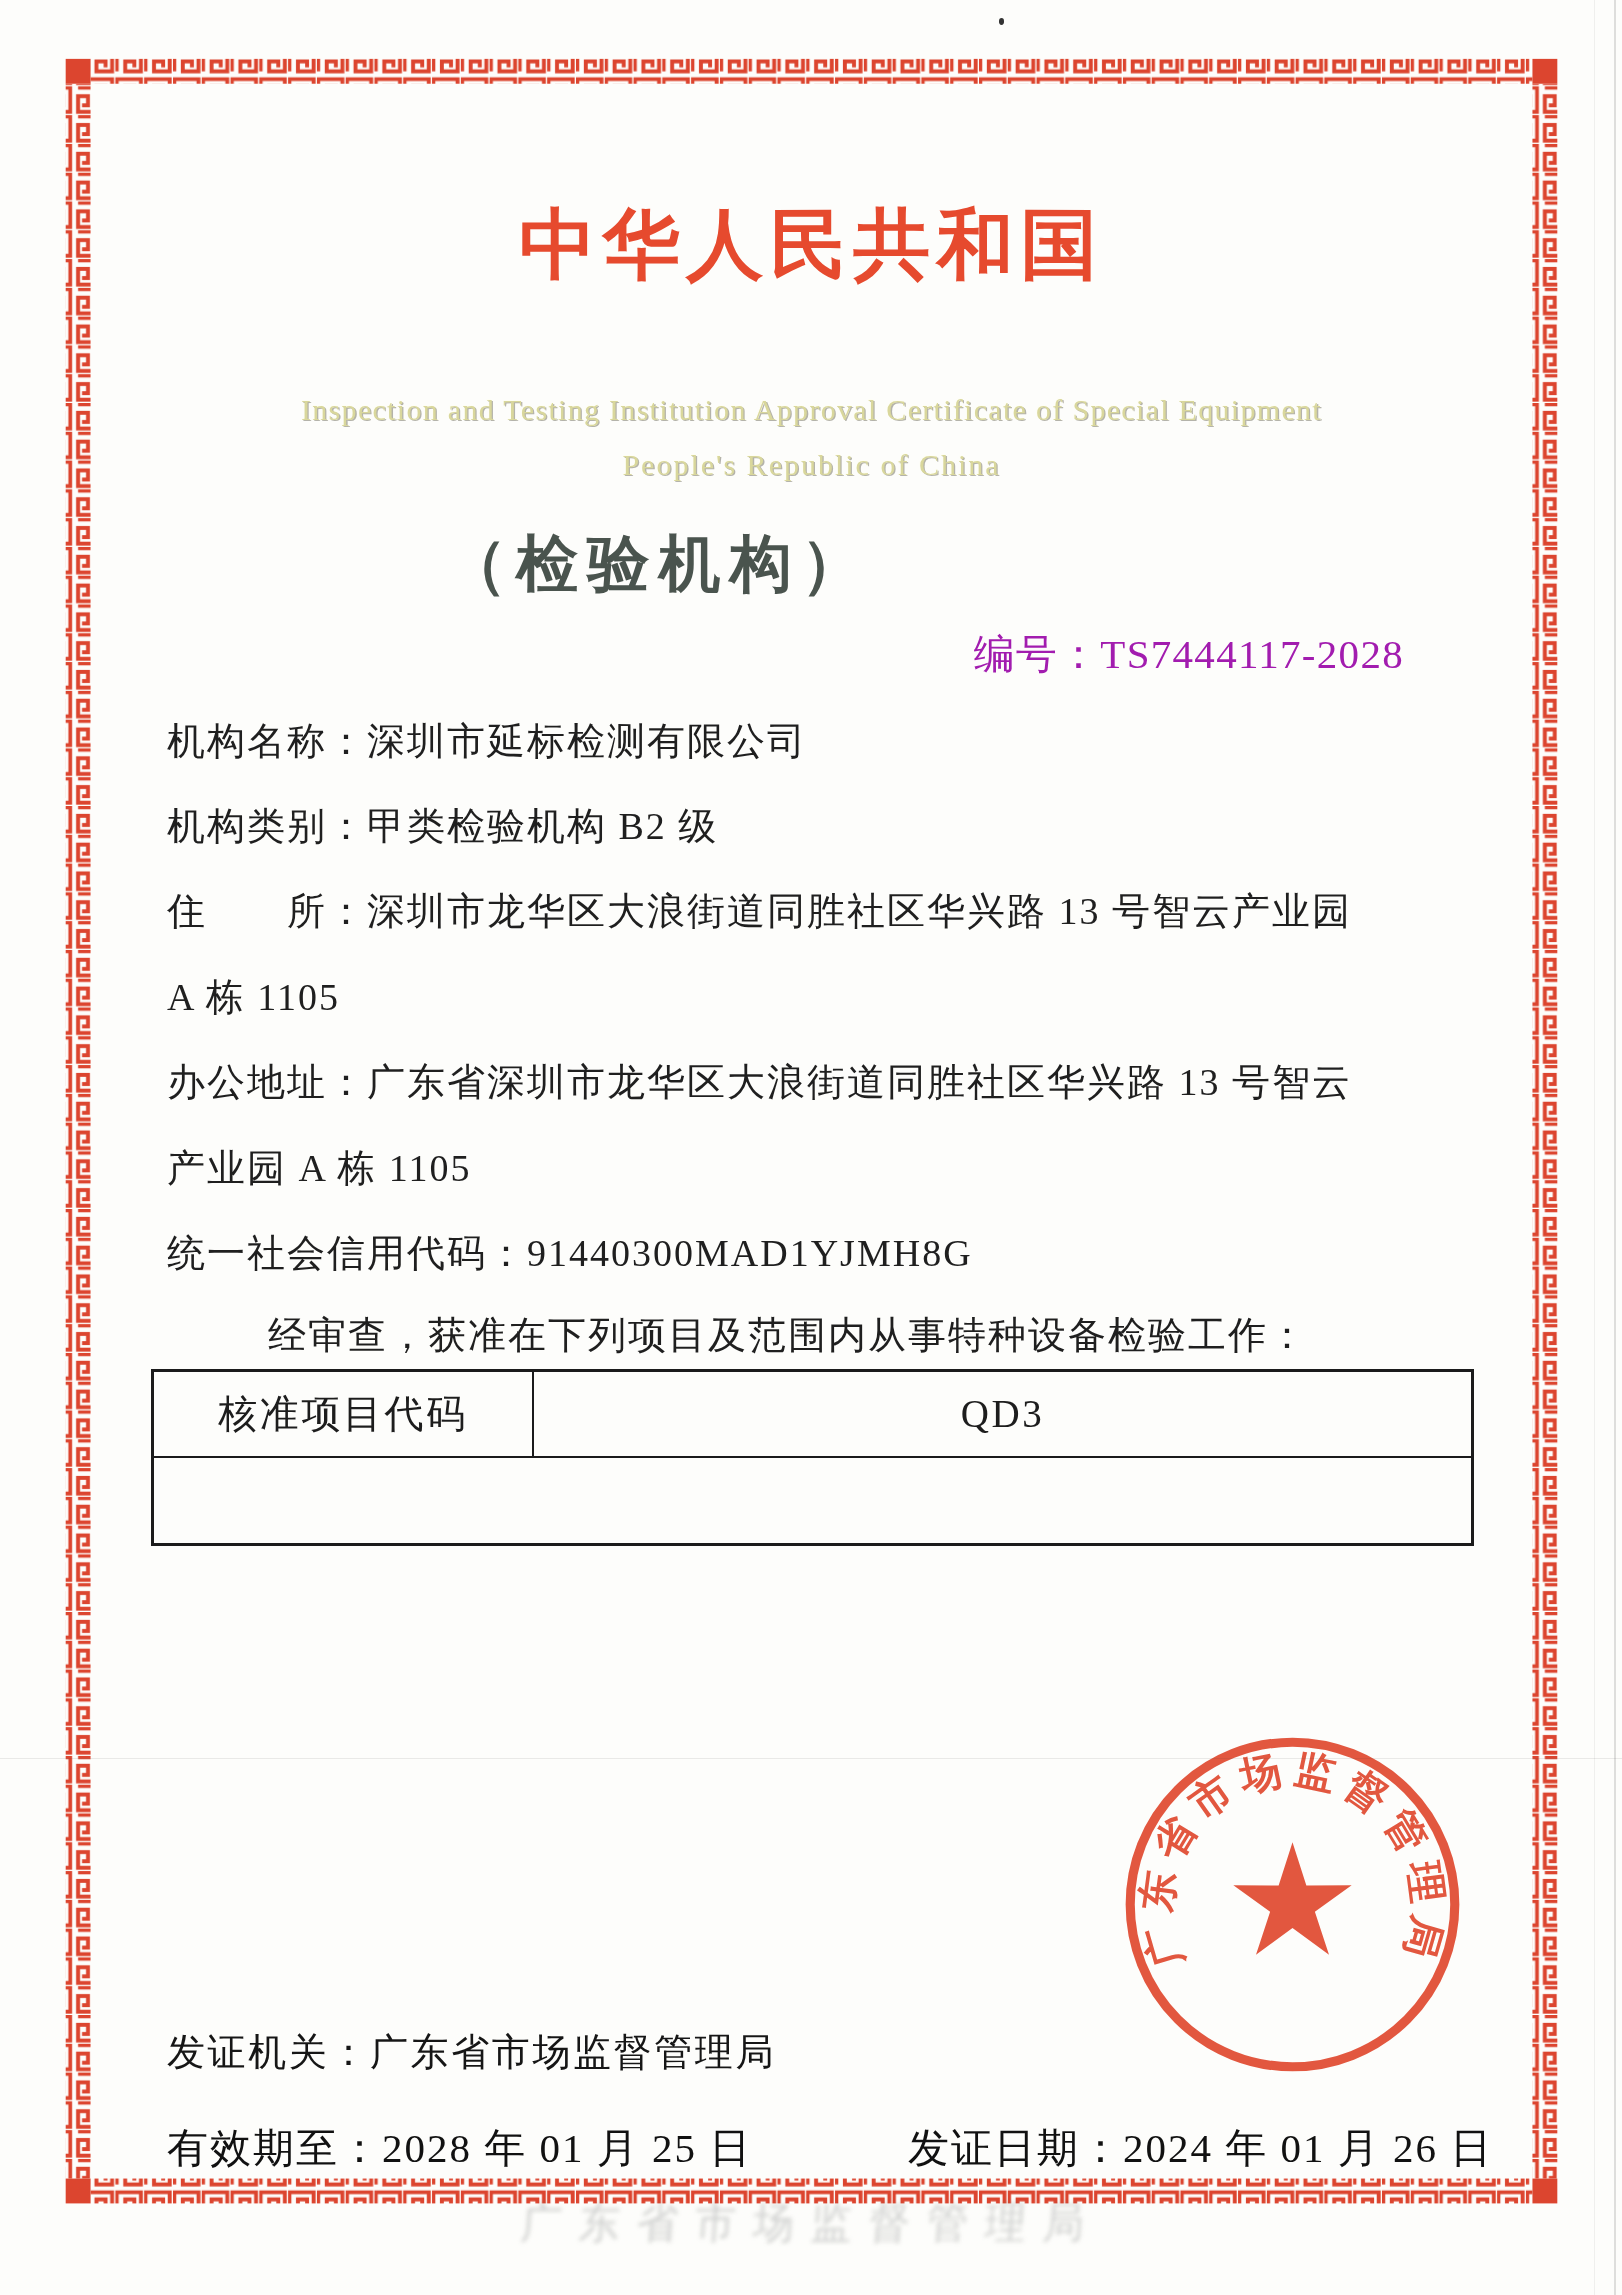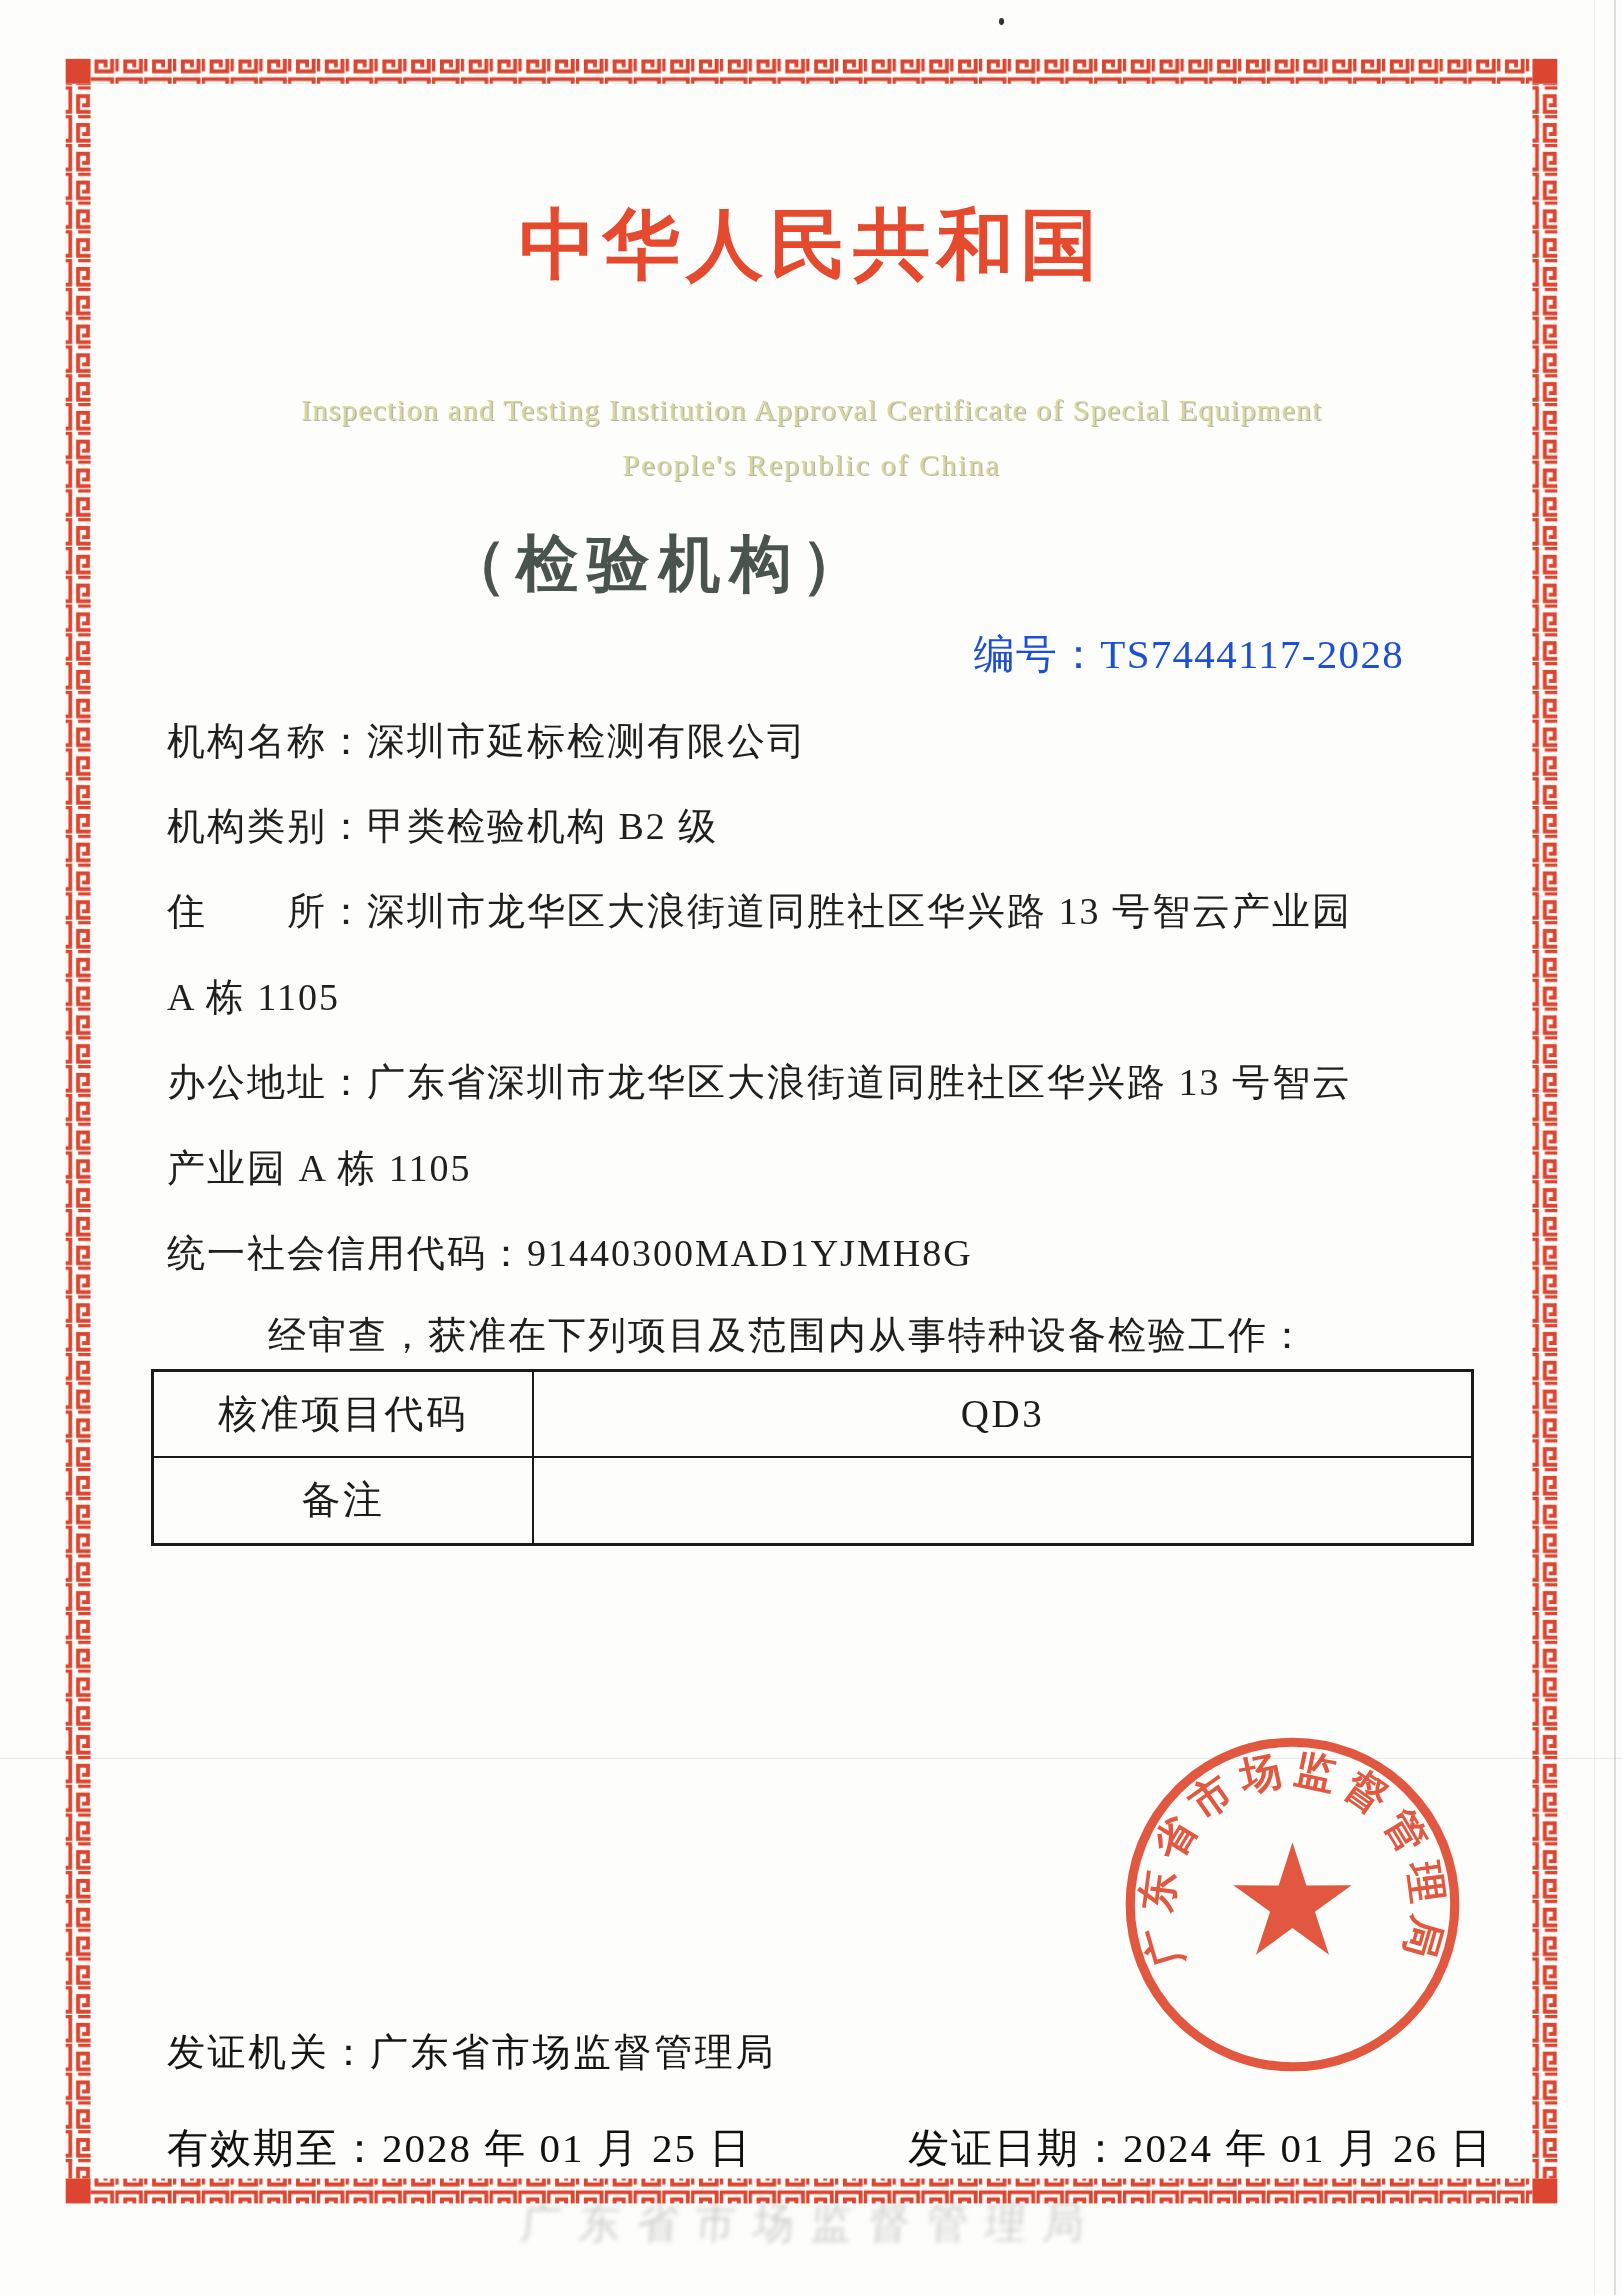--- a/index.html
+++ b/index.html
@@ -12,21 +12,21 @@
             letter-spacing:6.5px;white-space:nowrap;font-family:Liberation Mono, monospace;}
   .title-cn1{top:194px;font-size:77px;}
   .title-cn2{top:292px;font-size:81px;letter-spacing:9.2px;}
   .title-en{left:0;width:1623px;text-align:center;color:#d9d79c;font-weight:normal;
             text-shadow:1.3px 1.3px 0 rgba(90,88,70,0.45), -0.7px -0.7px 0 rgba(255,255,240,0.6);
             white-space:nowrap;}
   .title-en1{top:393px;font-size:30px;letter-spacing:1.3px;}
   .title-en2{top:448px;font-size:30px;letter-spacing:2px;}
   .subtitle{top:522px;left:0;width:1317px;text-align:center;color:#4a544e;
             font-size:62px;font-weight:700;letter-spacing:9.2px;}
-  .certno{top:627px;right:219px;font-size:41px;color:#1d4ed8;letter-spacing:1.3px;}
+  .certno{top:627px;right:219px;font-size:41px;color:#a21caf;letter-spacing:1.3px;}
   
   .fline{left:167px;width:1309px;font-size:38px;color:#1f1f1f;letter-spacing:2px;
          white-space:nowrap;}
   .f0{top:716px;} .f1{top:801px;} .f2{top:886px;} .f3{top:972px;}
   .f4{top:1057px;} .f5{top:1143px;} .f6{top:1228px;}
   .note{top:1310px;left:268px;width:1243px;font-size:38px;color:#1f1f1f;letter-spacing:2px;}
   
   .apptable{top:1369px;left:151px;width:1323px;height:177px;
             border:3.3px solid #1b1b1b;box-sizing:border-box;display:grid;
             grid-template-columns:380px 1fr;grid-template-rows:1fr 1fr;}
@@ -102,21 +102,20 @@
   </div>
   <div class="abs fline f6">
     <span>统一社会信用代码：</span><span>91440300MAD1YJMH8G</span>
   </div>
 
   <div class="abs note">经审查，获准在下列项目及范围内从事特种设备检验工作：</div>
 
   <div class="abs apptable">
     <div class="cell c-label r1">核准项目代码</div>
     <div class="cell r1">QD3</div>
-    <div class="cell c-label">备注</div>
     <div class="cell"></div>
   </div>
 
   <svg class="abs seal-svg" width="373" height="373" viewBox="0 0 570 570" xmlns="http://www.w3.org/2000/svg" xmlns:xlink="http://www.w3.org/1999/xlink" style="opacity:0.92">
     <defs>
       <path id="sealArc" d="M 111,348 A 185,185 0 1 1 459,348" fill="none"></path>
     </defs>
     <circle cx="285" cy="285" r="248" fill="none" stroke="#e04a30" stroke-width="14"></circle>
     <polygon fill="#e04a30" points="285,190 306.2,255.9 375.4,255.6 319.2,296.1 340.8,361.9 285,321 229.2,361.9 250.8,296.1 194.6,255.6 263.8,255.9"></polygon>
     <text font-size="62" font-weight="bold" fill="#e04a30" font-family="Liberation Serif, DejaVu Serif, serif" letter-spacing="14">

